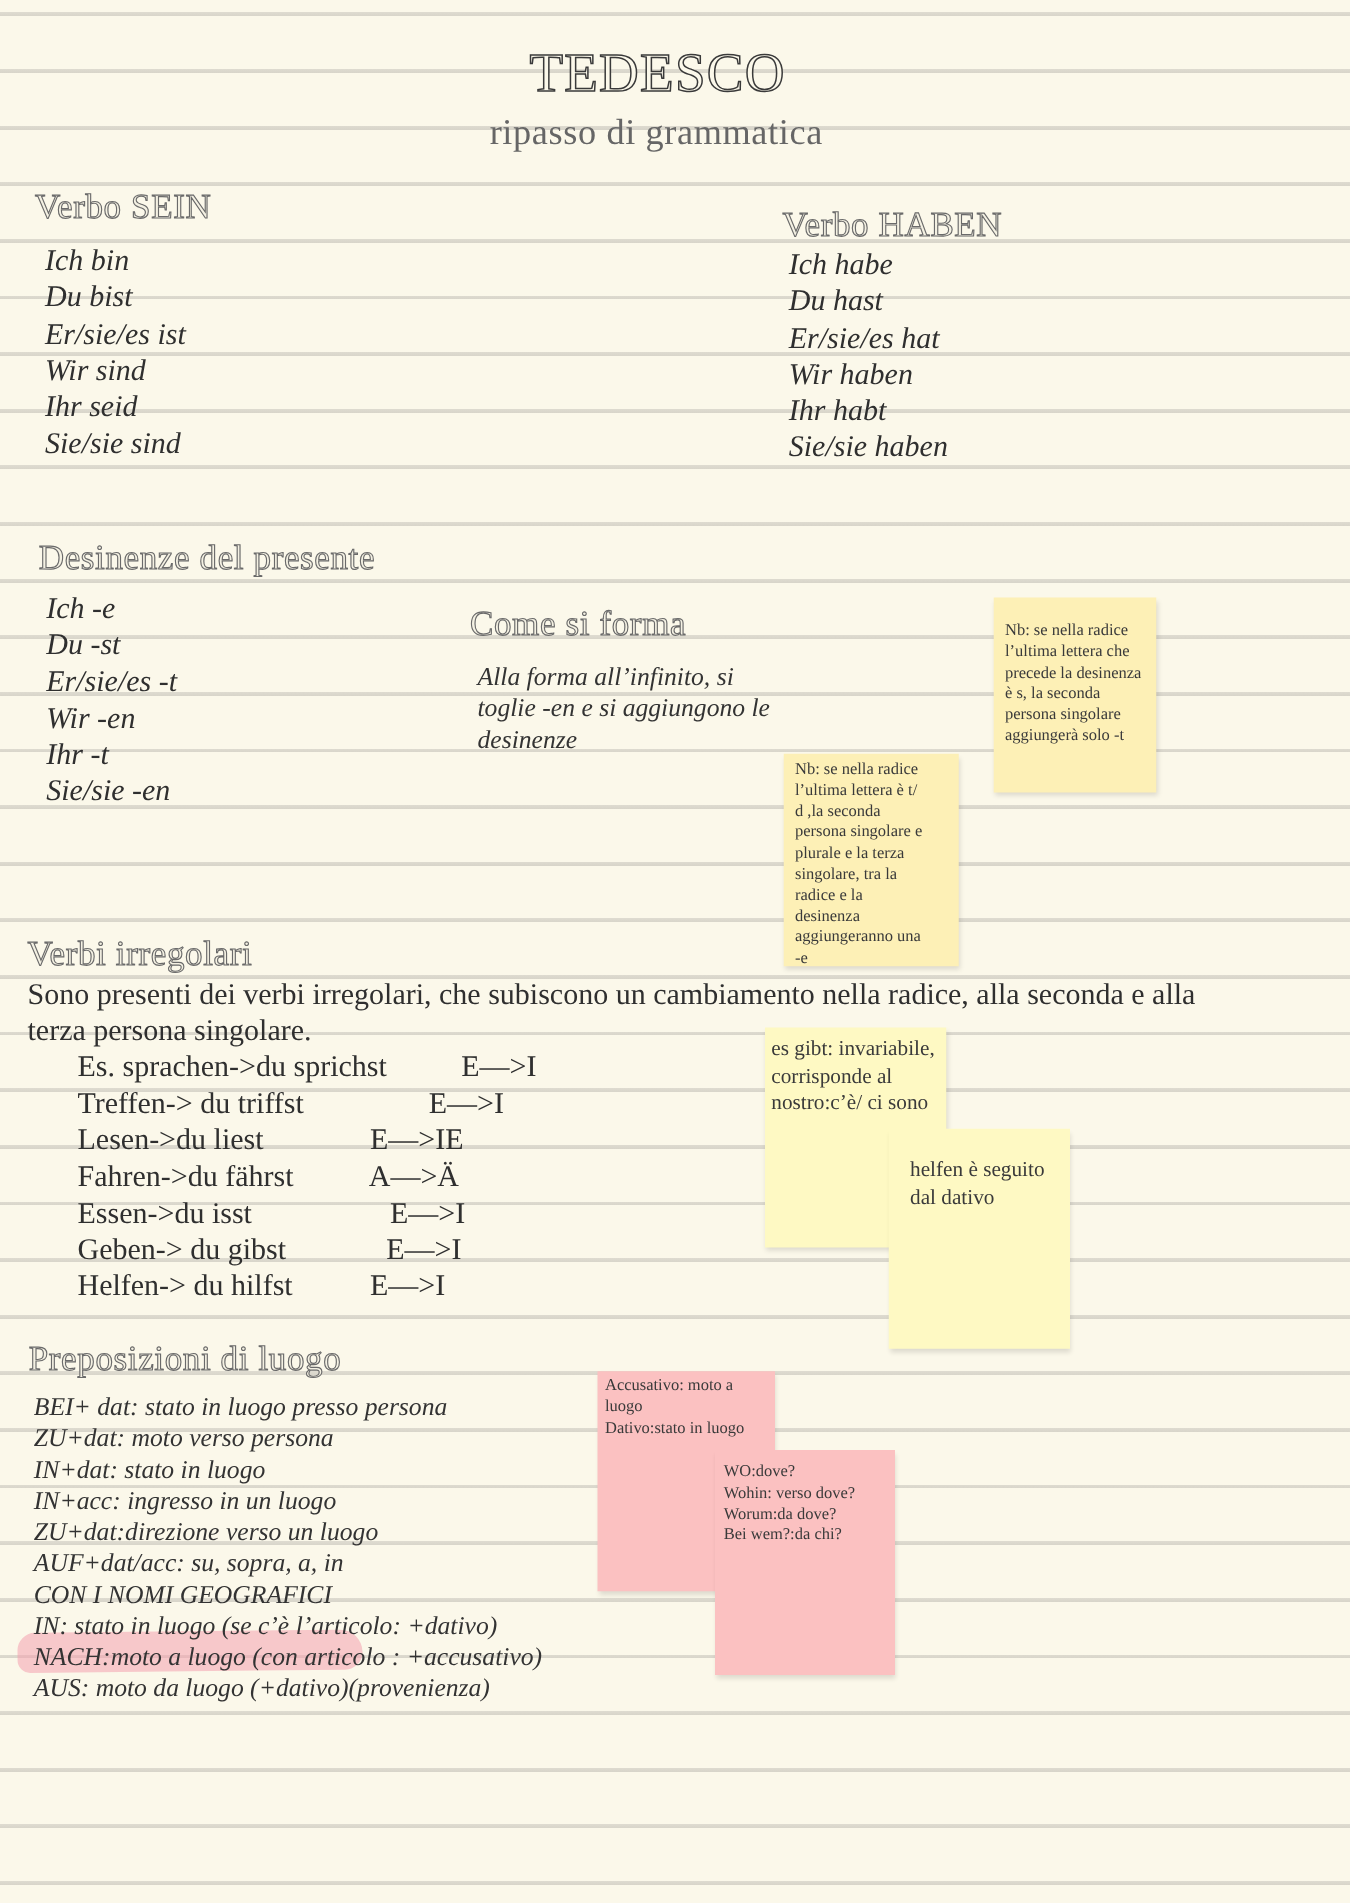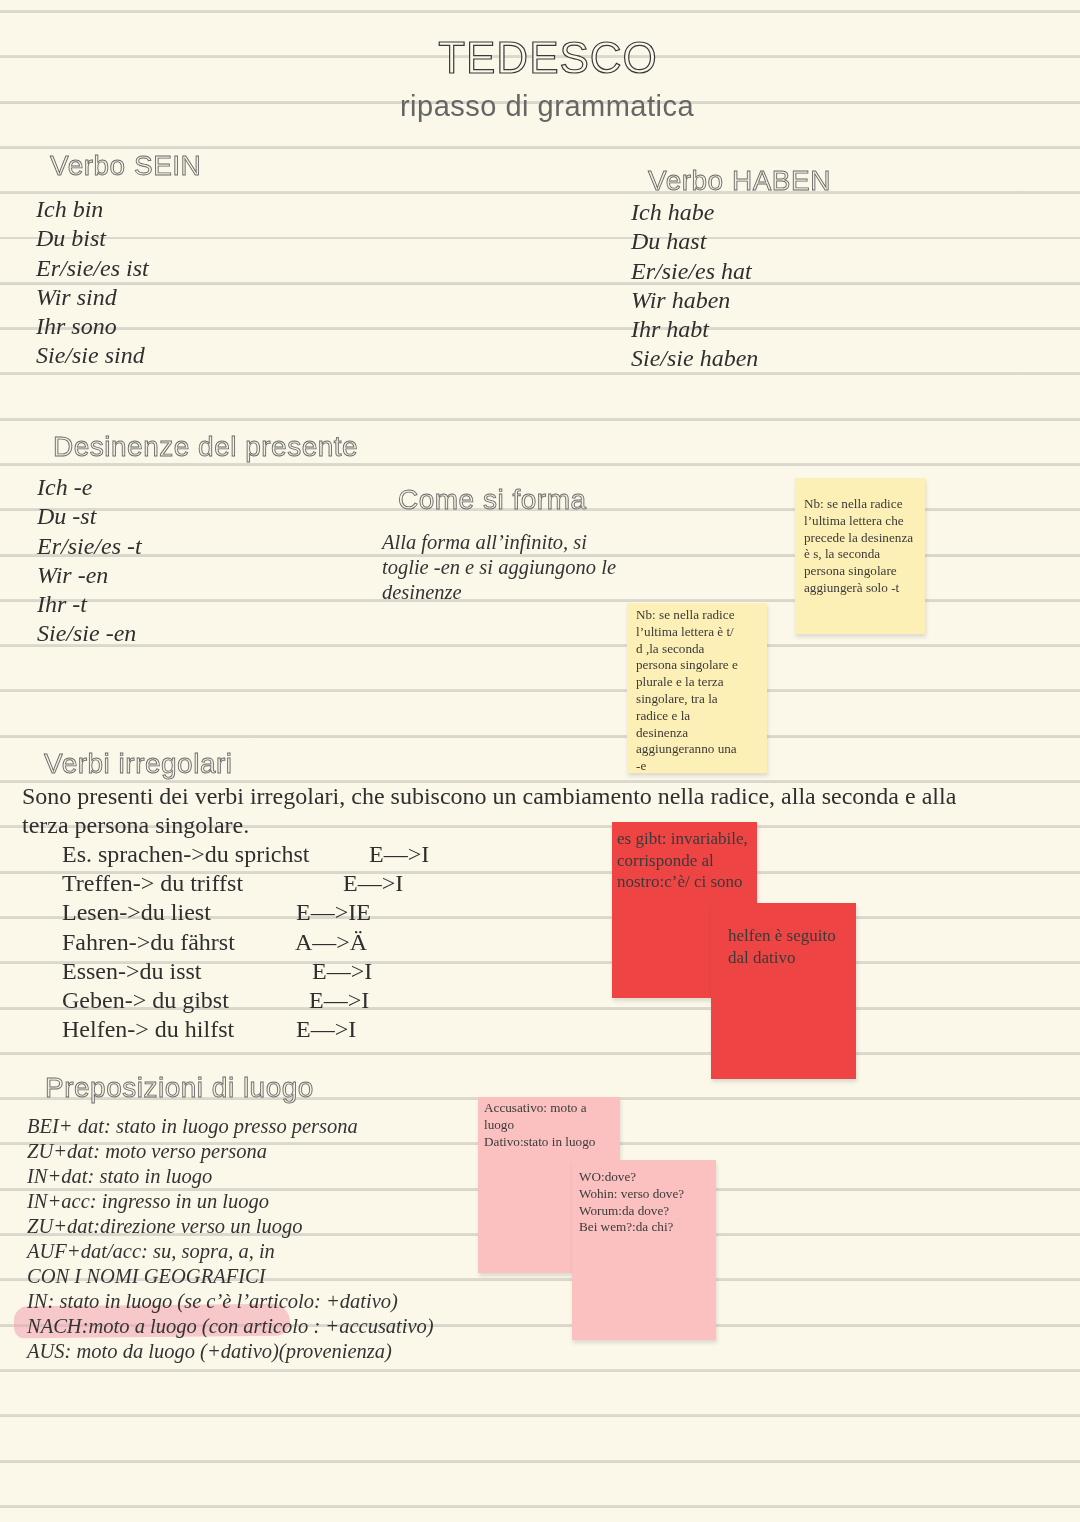--- a/index.html
+++ b/index.html
@@ -10,45 +10,44 @@
       to bottom,
       transparent 0px, transparent 10px,
       #dedbd0 10px, #d8d5ca 13px,
       transparent 13px, transparent 45.3px
     );
     font-family: "Liberation Serif", "DejaVu Serif", serif;
     color: #2b2b2b;
   }
   .abs { position: absolute; }
   .outline-title {
-    font-family: Liberation Sans, sans-serif;
+    font-family: Liberation Serif, serif;
     color: #fbf8ea;
     -webkit-text-stroke: 1px #555;
     font-weight: normal;
     white-space: nowrap;
     letter-spacing: 0.5px;
-    padding-left: 22px;
   }
   .main-title { font-size: 44px; -webkit-text-stroke: 1.2px #3a3a3a; letter-spacing: 1px; }
   .sub-title { font-size: 29px; color: #666; -webkit-text-stroke: 0; }
   .sec-title { font-size: 28px; -webkit-text-stroke: 0.9px #6a6a6a; color: #f4f1e3; }
   .list { margin: 4px; padding: 0; list-style: none; font-style: italic; }
   .list li { white-space: nowrap; }
   .l24 li { font-size: 24px; line-height: 29.3px; color: #2f2f2f; }
   .l20 li { font-size: 20.5px; line-height: 25px; color: #333; }
   .para { font-size: 24px; line-height: 29.2px; color: #2f2f2f; }
   .sticky {
     position: absolute;
     box-shadow: 1px 3px 4px rgba(0,0,0,0.12);
     font-family: "Liberation Serif", "DejaVu Serif", serif;
     color: #3a3a3a;
     box-sizing: border-box;
   }
   .sticky.yellow { background: #fdf0b6; }
-  .sticky.green { background: #ef4444; }
+  .sticky.green { background: #fef9c3; }
   .sticky.pink { background: #fbc1c1; }
   .sticky .txt { white-space: pre-line; }
   .row { display: flex; white-space: nowrap; }
   .highlight {
     position: absolute;
     left: 14px; top: 1305px; width: 276px; height: 32px;
     background: rgba(244, 160, 175, 0.55);
     border-radius: 14px 18px 14px 10px;
     transform: rotate(-0.6deg);
   }
@@ -58,21 +57,21 @@
 
 <div class="abs outline-title main-title" style="left:0; width:1052px; text-align:center; top:33px;">TEDESCO</div>
 <div class="abs outline-title sub-title" style="left:0; width:1050px; text-align:center; top:90px; color:#666;">ripasso di grammatica</div>
 
 <div class="abs outline-title sec-title" style="left:28px; top:150px;">Verbo SEIN</div>
 <ul class="abs list l24" style="left:32px; top:191px;">
   <li>Ich bin</li>
   <li>Du bist</li>
   <li>Er/sie/es ist</li>
   <li>Wir sind</li>
-  <li>Ihr sono</li>
+  <li>Ihr seid</li>
   <li>Sie/sie sind</li>
 </ul>
 
 <div class="abs outline-title sec-title" style="left:626px; top:165px;">Verbo HABEN</div>
 <ul class="abs list l24" style="left:627px; top:194px;">
   <li>Ich habe</li>
   <li>Du hast</li>
   <li>Er/sie/es hat</li>
   <li>Wir haben</li>
   <li>Ihr habt</li>

